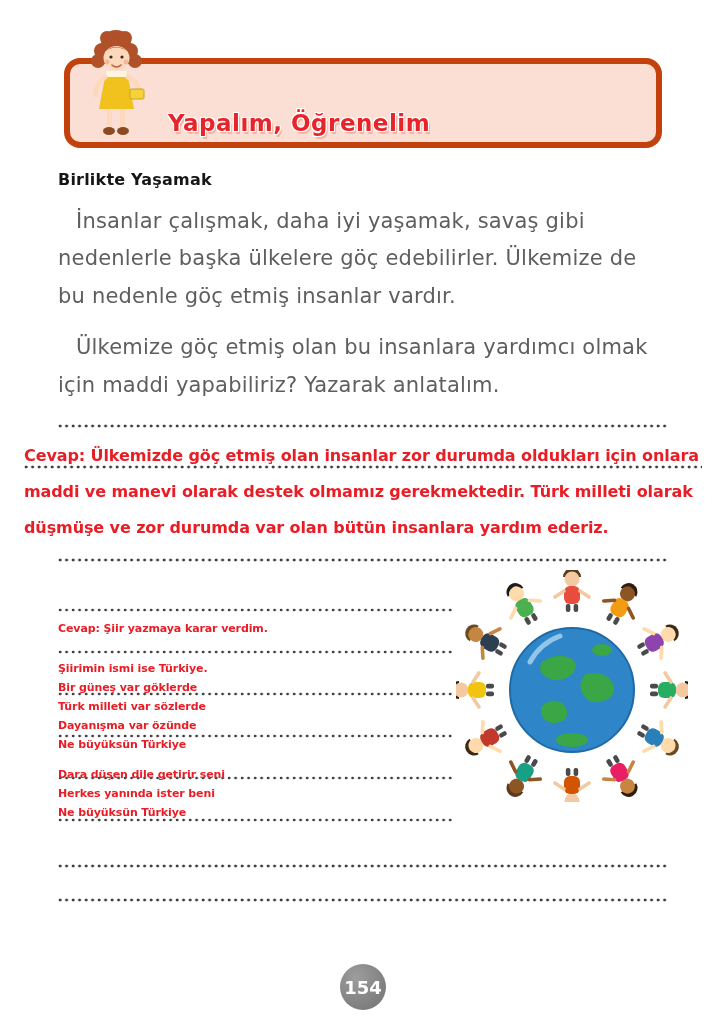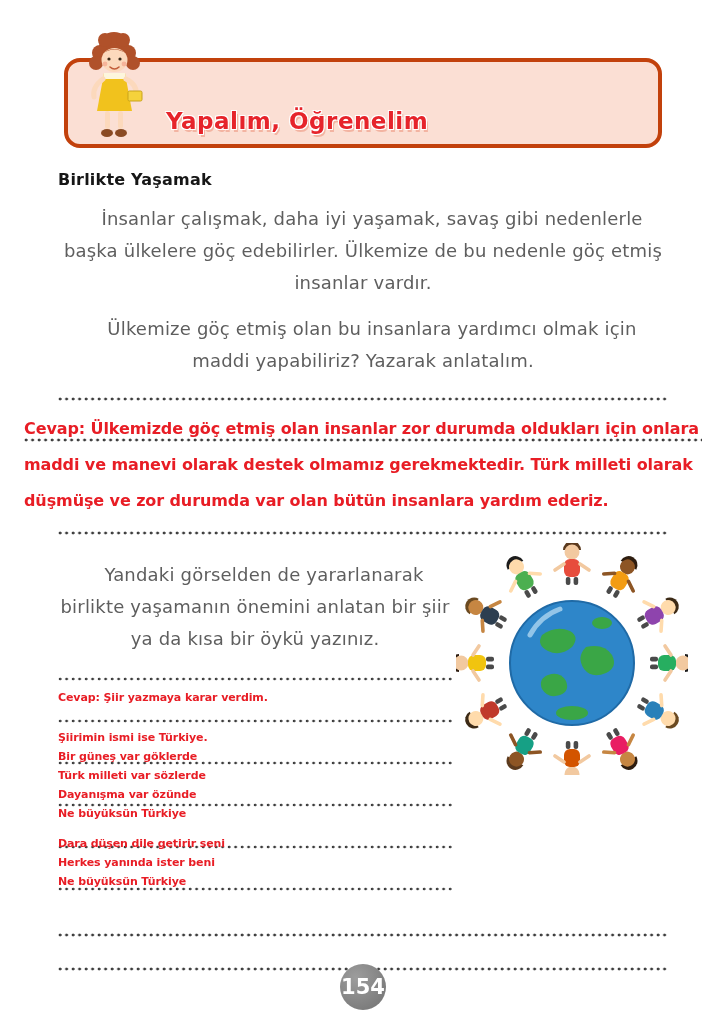--- a/index.html
+++ b/index.html
@@ -6,37 +6,37 @@
   html,body { background:#e9e9e9; }
   body { font-family:"DejaVu Sans", sans-serif; }
   .page {
     position:relative; width:726px; height:1024px; margin:0 auto;
     background:#ffffff; overflow:hidden;
   }
 
   
   .banner {
     position:relative; margin:58px 64px 0 64px; height:90px;
-    background:#fbdfd4; border:4px solid #c2410c; border-radius:16px;
+    background:#fbdfd4; border:6px solid #c2410c; border-radius:16px;
   }
   .banner-girl { position:absolute; left:4px; bottom:1px; width:92px; height:116px; }
   .banner-title {
     position:absolute; left:98px; top:46px;
     font-size:23px; font-weight:bold; color:#e6242b; letter-spacing:.5px;
     text-shadow:
       -1px -1px 0 #fff, 1px -1px 0 #fff, -1px 1px 0 #fff, 1px 1px 0 #fff,
       2px 3px 0 #f3b4a2;
   }
 
   
   .content { padding:0 58px; }
   .heading { margin-top:22px; font-size:16px; font-weight:bold; color:#161616; letter-spacing:.2px; }
   .para {
-    margin-top:14px; font-size:18px; color:#5e5e5e; line-height:1.78;
-    letter-spacing:.2px; text-indent:18px;text-align:center;
+    margin-top:14px; font-size:21px; color:#5e5e5e; line-height:1.78;
+    letter-spacing:.2px; text-indent:18px;
   }
 
   .dotline {
     height:4px; margin-top:16px;
     background-image:radial-gradient(circle at 2px 2px, #3c3c3c 1.25px, transparent 1.7px);
     background-size:6.5px 4px; background-repeat:repeat-x;
   }
   .dotline.full { margin-left:0; margin-right:0; }
 
   .answer1 {
@@ -63,21 +63,21 @@
   }
   .poem p.first  { padding-top:13px; }
   .poem p.gap-md { margin-top:21px; }
   .poem p.gap-lg { margin-top:11px; }
 
   
   .page-num {
     position:absolute; left:50%; bottom:14px; transform:translateX(-50%);
     width:46px; height:46px; border-radius:50%;
     background:radial-gradient(circle at 35% 30%, #9d9d9d, #7c7c7c 75%);
-    color:#ffffff; font-weight:bold; font-size:21px;
+    color:#ffffff; font-weight:bold; font-size:18px;
     display:flex; align-items:center; justify-content:center;
   }
 </style>
 </head>
 <body>
 
 <div class="page">
 
   <div class="banner">
     <svg class="banner-girl" viewBox="0 0 92 116" aria-hidden="true">
@@ -124,21 +124,20 @@
     <p class="para">Ülkemize göç etmiş olan bu insanlara yardımcı olmak için maddi yapabiliriz? Yazarak anlatalım.</p>
 
     <div class="dotline" style="margin-top:20px;"></div>
 
     <p class="answer1">Cevap: Ülkemizde göç etmiş olan insanlar zor durumda oldukları için onlara maddi ve manevi olarak destek olmamız gerekmektedir. Türk milleti olarak düşmüşe ve zor durumda var olan bütün insanlara yardım ederiz.</p>
 
     <div class="dotline" style="margin-top:12px;"></div>
 
     <div class="s2">
       <div class="s2-left">
-        <p class="para">Yandaki görselden de yararlanarak birlikte yaşamanın önemini anlatan bir şiir ya da kısa bir öykü yazınız.</p>
 
         <div class="poem">
           <p class="first">Cevap: Şiir yazmaya karar verdim.</p>
           <p class="gap-md">Şiirimin ismi ise Türkiye.</p>
           <p>Bir güneş var göklerde</p>
           <p>Türk milleti var sözlerde</p>
           <p>Dayanışma var özünde</p>
           <p>Ne büyüksün Türkiye</p>
           <p class="gap-lg">Dara düşen dile getirir seni</p>
           <p>Herkes yanında ister beni</p>

